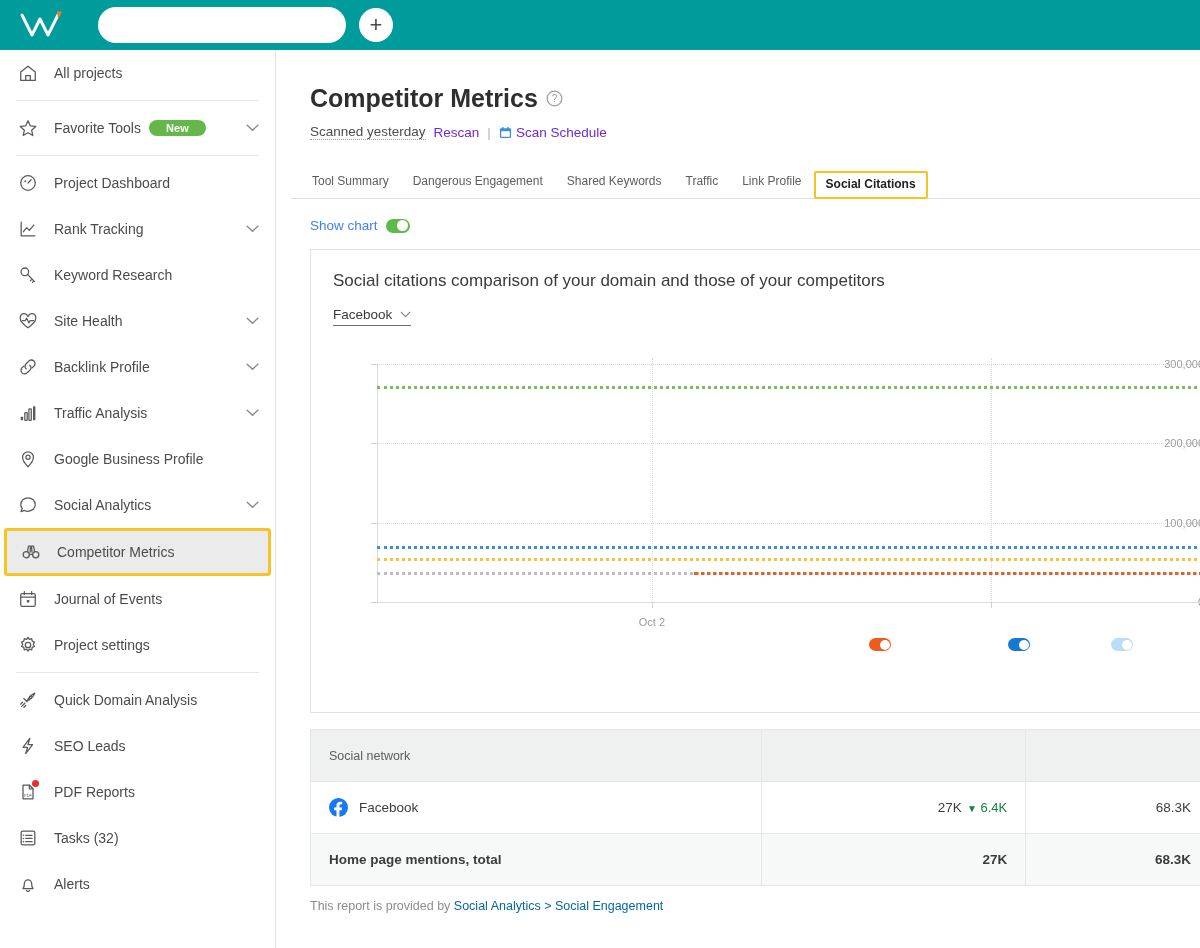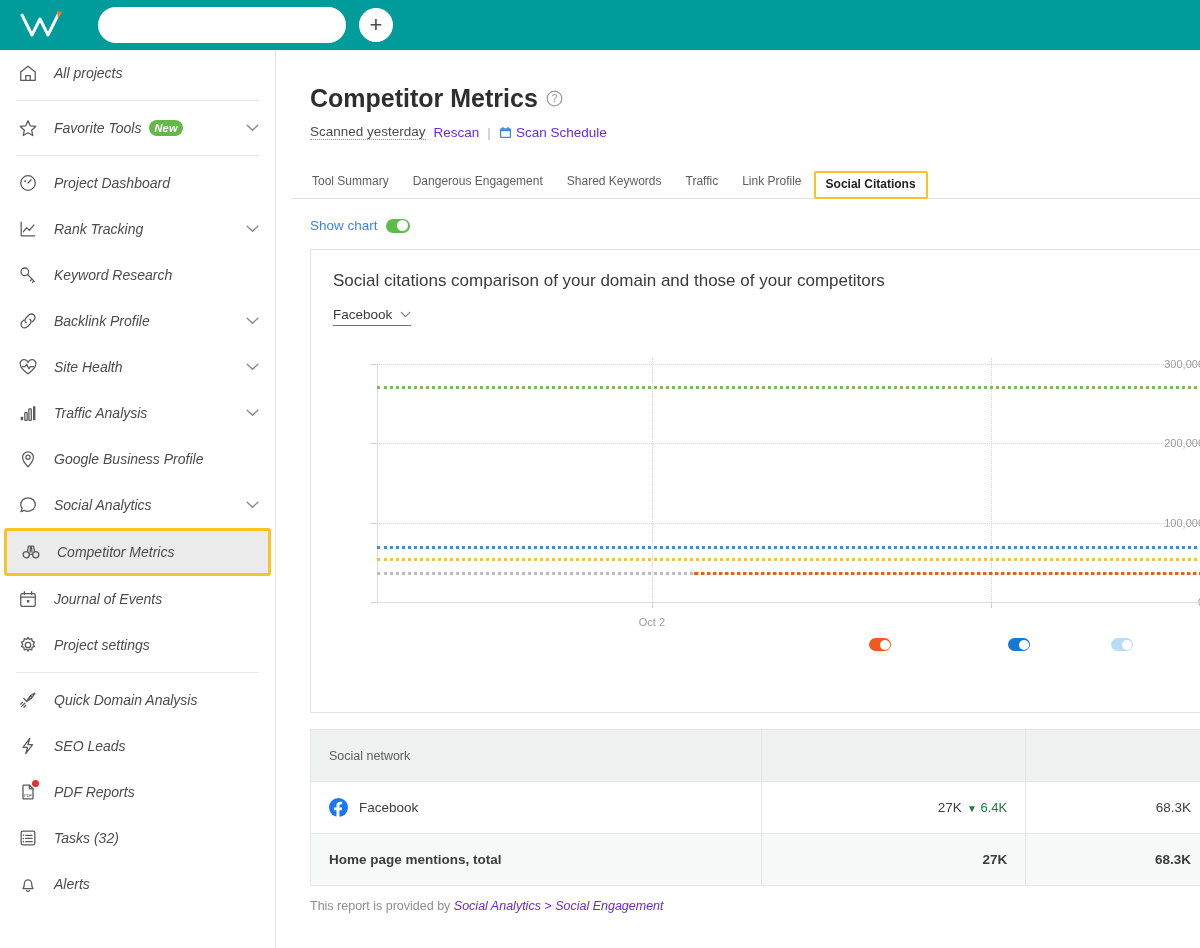--- a/index.html
+++ b/index.html
@@ -38,21 +38,20 @@
   }
   .add-btn span { font-size: 22px; color: #4a4a4a; line-height: 20px; font-weight: 300; }
 
   
   .sidebar {
     position: absolute; top: 50px; left: 0;
     width: 276px; height: 898px;
     background: #ffffff;
     border-right: 1px solid #e3e3e3;
     overflow: hidden;
-    font-style: italic;
   }
   .nav-item {
     display: flex; align-items: center;
     height: 46px; padding: 0 16px 0 16px;
     cursor: pointer; position: relative;
   }
   .nav-item .ico {
     width: 24px; height: 24px; flex: 0 0 24px;
     display: flex; align-items: center; justify-content: center;
     color: #5a5a5a; position: relative;
@@ -61,21 +60,21 @@
     margin-left: 14px; font-size: 14px; color: #4b4b4b;
     white-space: nowrap;
   }
   .nav-item .chev {
     margin-left: auto; color: #8a8a8a; display: flex; align-items: center;
   }
   .nav-sep { height: 1px; background: #e8e8e8; margin: 4px 16px; }
   .badge-new {
     background: #64b749; color: #fff;
     font-size: 11px; font-weight: bold;
-    padding: 2px 5px; border-radius: 9px; margin-left: 8px;
+    padding: 2px 17px; border-radius: 9px; margin-left: 8px;
     letter-spacing: .2px;
   }
   .nav-item.selected {
     background: #ebebeb;
     border: 3px solid #f7c325;
     border-radius: 3px;
     height: 48px;
     margin: 0 4px;
     padding-left: 12px;
   }
@@ -190,21 +189,21 @@
   .col-net { width: 452px; }
   .col-v1 { width: 264px; }
   .col-v2 { width: 184px; }
   td.num { text-align: right; }
   .fb-cell { display: flex; align-items: center; gap: 11px; }
   .fb-ico { width: 19px; height: 19px; flex: 0 0 19px; }
   .delta { color: #15803d; margin-left: 5px; font-size: 13px; }
   .delta .arw { font-size: 10px; }
 
   .footnote { margin: 13px 0 0 33px; font-size: 12.5px; color: #8d8d8d; }
-  .footnote a { color: #6d28d9; text-decoration: none; font-style: italic; }
+  .footnote a { color: #0369a1; text-decoration: none; }
 </style>
 </head>
 <body>
 
 <div class="topbar">
   <div class="logo">
     <svg width="58" height="36" viewBox="0 0 58 36">
       <path d="M6 8 L16 28 L24 12 L32 28 L42 8" stroke="#ffffff" stroke-width="3" fill="none" stroke-linecap="round" stroke-linejoin="round"></path>
       <path d="M41 4 L46 5 L42 12 Z" fill="#f07c28"></path>
     </svg>
@@ -270,39 +269,39 @@
         <svg width="20" height="20" viewBox="0 0 22 22">
           <circle cx="7.5" cy="7.5" r="4.2" stroke="#5a5a5a" stroke-width="1.4" fill="none" stroke-linecap="round" stroke-linejoin="round"></circle>
           <path d="M10.5 10.5 L18 18 M15.5 15.5 l-2 2 M17.5 17.5 l-1.5 1.5" stroke="#5a5a5a" stroke-width="1.4" fill="none" stroke-linecap="round" stroke-linejoin="round"></path>
         </svg>
       </span>
       <span class="lbl">Keyword Research</span>
     </div>
     <div class="nav-item">
       <span class="ico">
         <svg width="20" height="20" viewBox="0 0 22 22">
-          <path d="M9 13 a4 4 0 0 1 0-5.6 l2.5-2.5 a4 4 0 1 1 5.6 5.6 L15.5 12" stroke="#5a5a5a" stroke-width="1.4" fill="none" stroke-linecap="round" stroke-linejoin="round"></path>
-          <path d="M13 9 a4 4 0 0 1 0 5.6 L10.5 17 a4 4 0 1 1-5.6-5.6 L6.5 10" stroke="#5a5a5a" stroke-width="1.4" fill="none" stroke-linecap="round" stroke-linejoin="round"></path>
-        </svg>
-      </span>
-      <span class="lbl">Backlink Profile</span>
+          <path d="M11 18.5 C5 14 2.5 11.5 2.5 8.2 A4 4 0 0 1 11 6.2 A4 4 0 0 1 19.5 8.2 C19.5 11.5 17 14 11 18.5 Z" stroke="#5a5a5a" stroke-width="1.4" fill="none" stroke-linecap="round" stroke-linejoin="round"></path>
+          <path d="M5 10.5 h3 l1.5-2.5 l2.5 5 l1.5-2.5 h3.5" stroke="#5a5a5a" stroke-width="1.4" fill="none" stroke-linecap="round" stroke-linejoin="round"></path>
+        </svg>
+      </span>
+      <span class="lbl">Site Health</span>
       <span class="chev">
         <svg width="13" height="8" viewBox="0 0 13 8">
           <path d="M1.2 1.3 L6.5 6.3 L11.8 1.3" stroke="#8a8a8a" stroke-width="1.4" fill="none" stroke-linecap="round"></path>
         </svg>
       </span>
     </div>
     <div class="nav-item">
       <span class="ico">
         <svg width="20" height="20" viewBox="0 0 22 22">
-          <path d="M11 18.5 C5 14 2.5 11.5 2.5 8.2 A4 4 0 0 1 11 6.2 A4 4 0 0 1 19.5 8.2 C19.5 11.5 17 14 11 18.5 Z" stroke="#5a5a5a" stroke-width="1.4" fill="none" stroke-linecap="round" stroke-linejoin="round"></path>
-          <path d="M5 10.5 h3 l1.5-2.5 l2.5 5 l1.5-2.5 h3.5" stroke="#5a5a5a" stroke-width="1.4" fill="none" stroke-linecap="round" stroke-linejoin="round"></path>
-        </svg>
-      </span>
-      <span class="lbl">Site Health</span>
+          <path d="M9 13 a4 4 0 0 1 0-5.6 l2.5-2.5 a4 4 0 1 1 5.6 5.6 L15.5 12" stroke="#5a5a5a" stroke-width="1.4" fill="none" stroke-linecap="round" stroke-linejoin="round"></path>
+          <path d="M13 9 a4 4 0 0 1 0 5.6 L10.5 17 a4 4 0 1 1-5.6-5.6 L6.5 10" stroke="#5a5a5a" stroke-width="1.4" fill="none" stroke-linecap="round" stroke-linejoin="round"></path>
+        </svg>
+      </span>
+      <span class="lbl">Backlink Profile</span>
       <span class="chev">
         <svg width="13" height="8" viewBox="0 0 13 8">
           <path d="M1.2 1.3 L6.5 6.3 L11.8 1.3" stroke="#8a8a8a" stroke-width="1.4" fill="none" stroke-linecap="round"></path>
         </svg>
       </span>
     </div>
     <div class="nav-item">
       <span class="ico">
         <svg width="20" height="20" viewBox="0 0 22 22">
           <rect x="3" y="15" width="2.6" height="4" rx=".6" fill="#5a5a5a"></rect>

